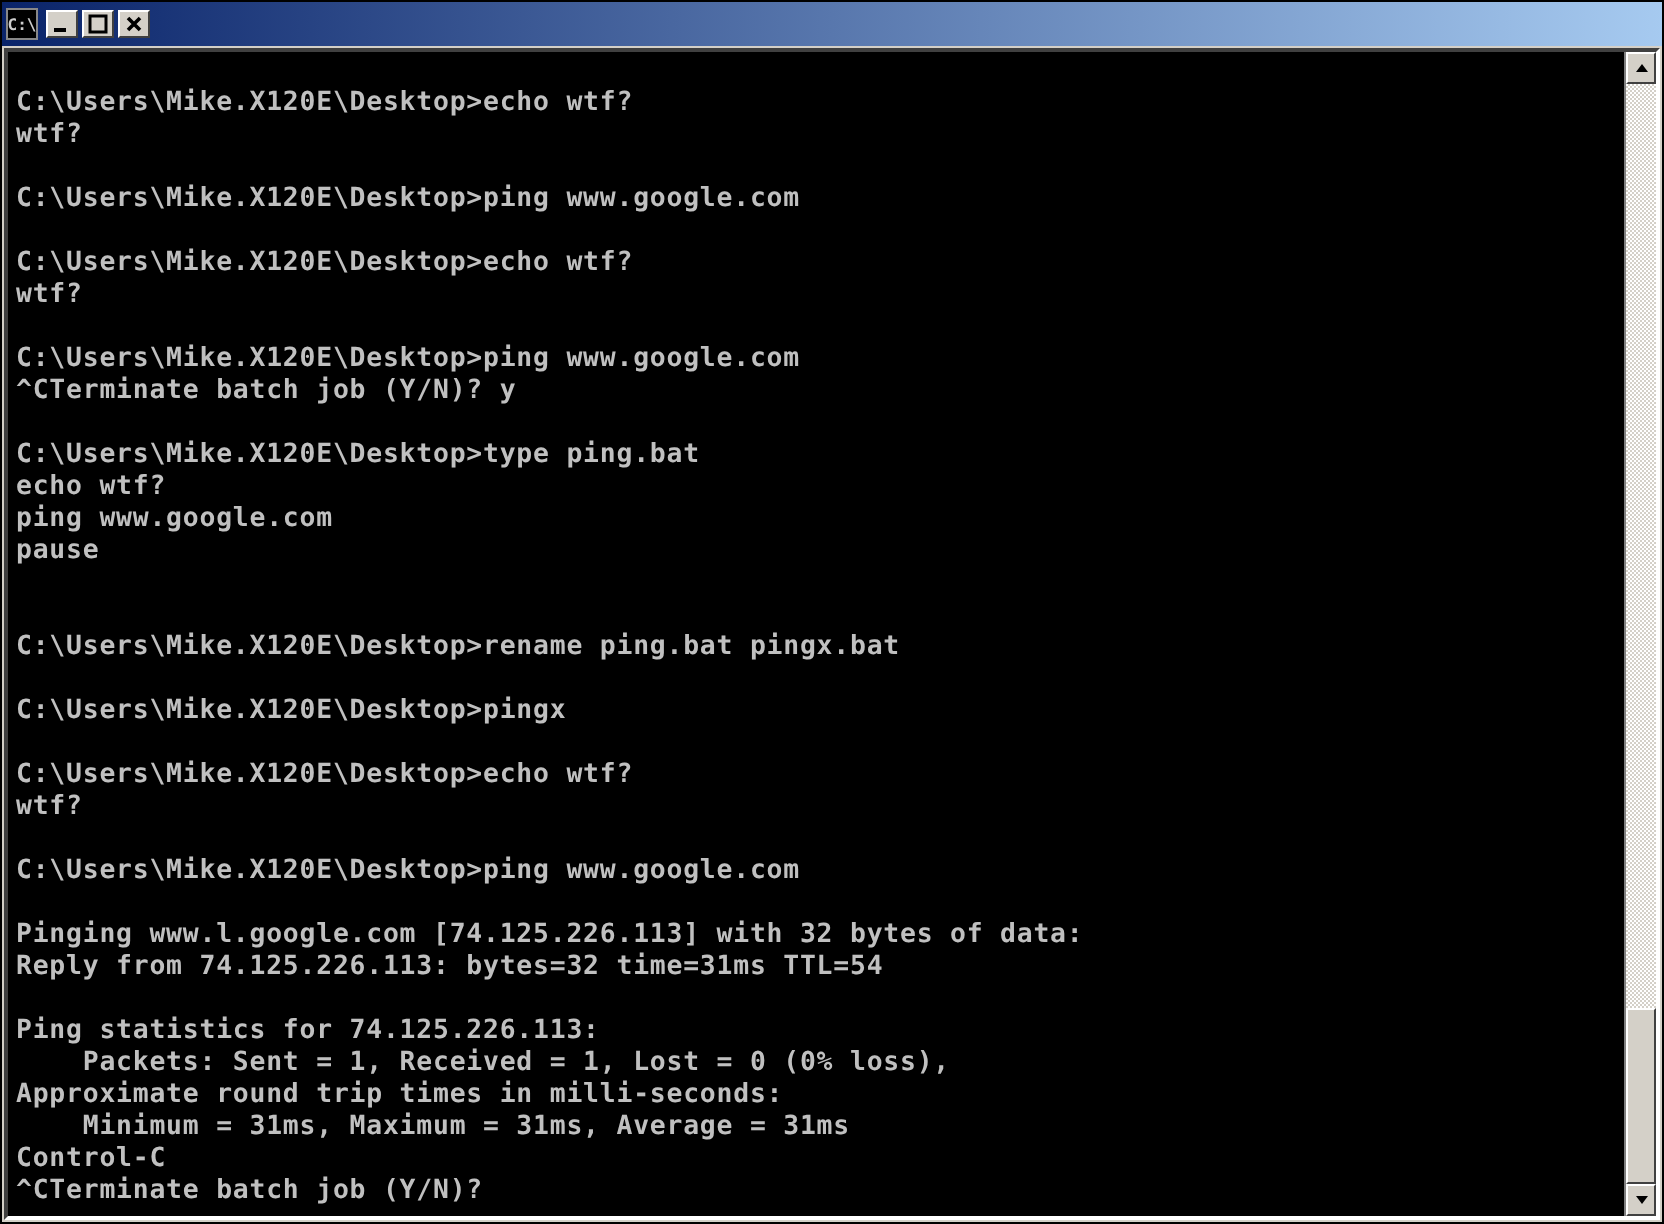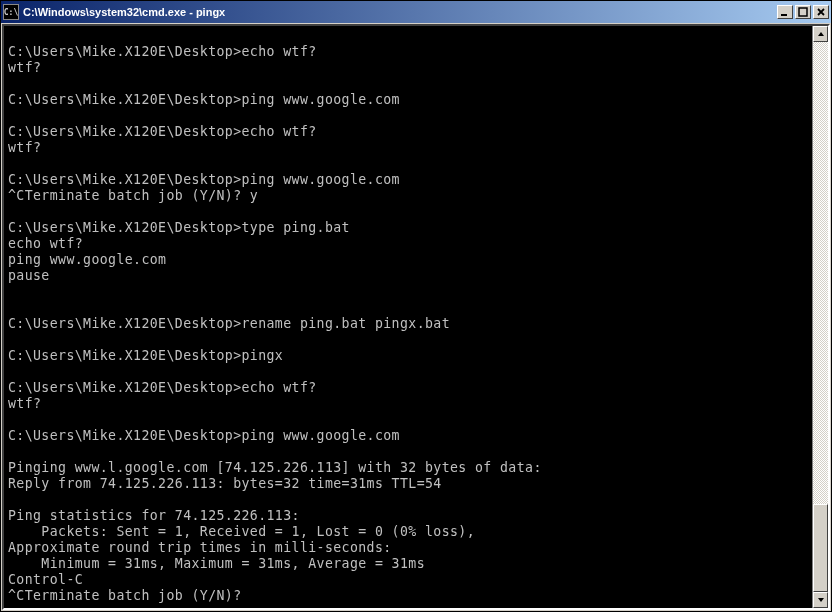--- a/index.html
+++ b/index.html
@@ -66,20 +66,21 @@
     flex: 1;
     background: #1d4ed8;
     position: relative;
     border: 2px solid #808080;
     border-top-color: #404040;
     border-left-color: #404040;
     border-right-color: #fff;
     border-bottom-color: #fff;
     margin: 1px;
     display: flex;
+    font-weight: bold;
   }
   .terminal {
     flex: 1;
     background: #000;
     color: #c0c0c0;
     font-family: "Lucida Console", "Consolas", monospace;
     font-size: 13.2px;
     line-height: 16px;
     letter-spacing: 0.4px;
     padding: 2px 4px;
@@ -119,21 +120,20 @@
     border-bottom-color: #404040;
     cursor: pointer;
   }
 </style>
 </head>
 <body>
 
 <div class="window">
   <div class="titlebar">
     <div class="icon">C:\</div>
-    <div class="title">C:\Windows\system32\cmd.exe - pingx</div>
     <div class="controls">
       <button aria-label="Minimize">
         <svg viewBox="0 0 10 10">
             <rect x="1" y="7" width="6" height="2" fill="#000"></rect>
           </svg>
       </button>
       <button aria-label="Maximize">
         <svg viewBox="0 0 10 10">
             <rect x="1" y="1" width="8" height="8" fill="none" stroke="#000" stroke-width="1.5"></rect>
           </svg>

